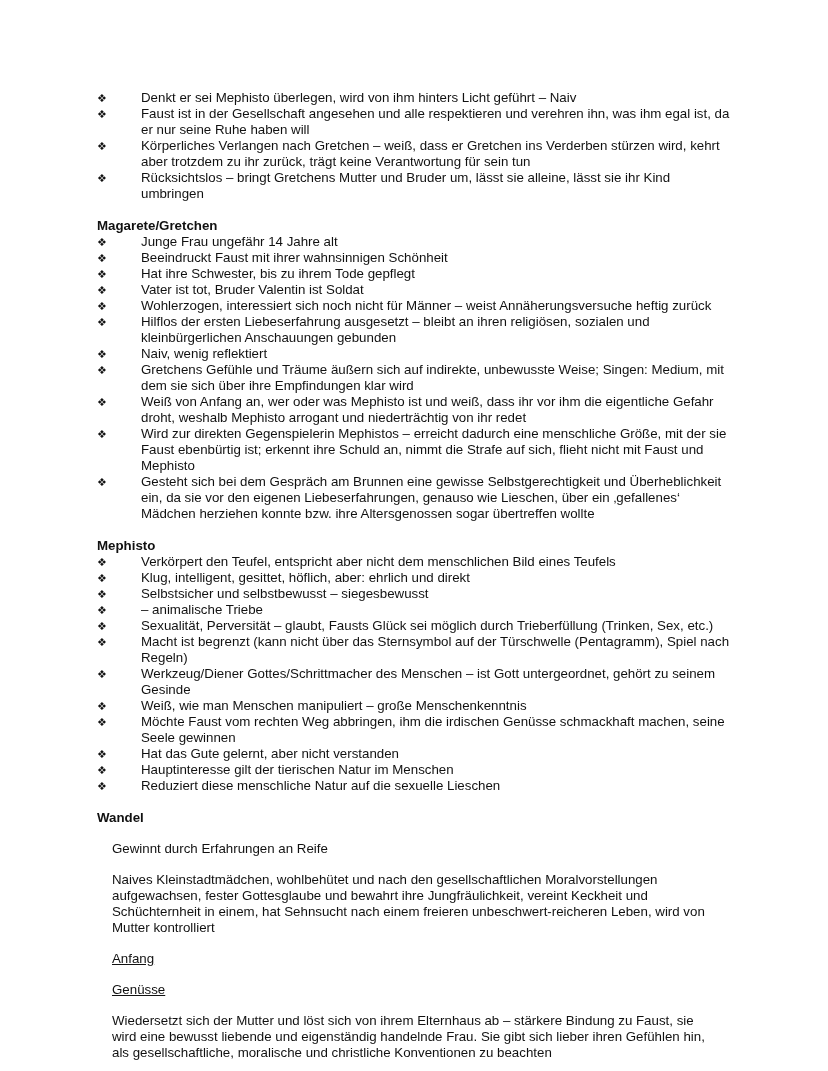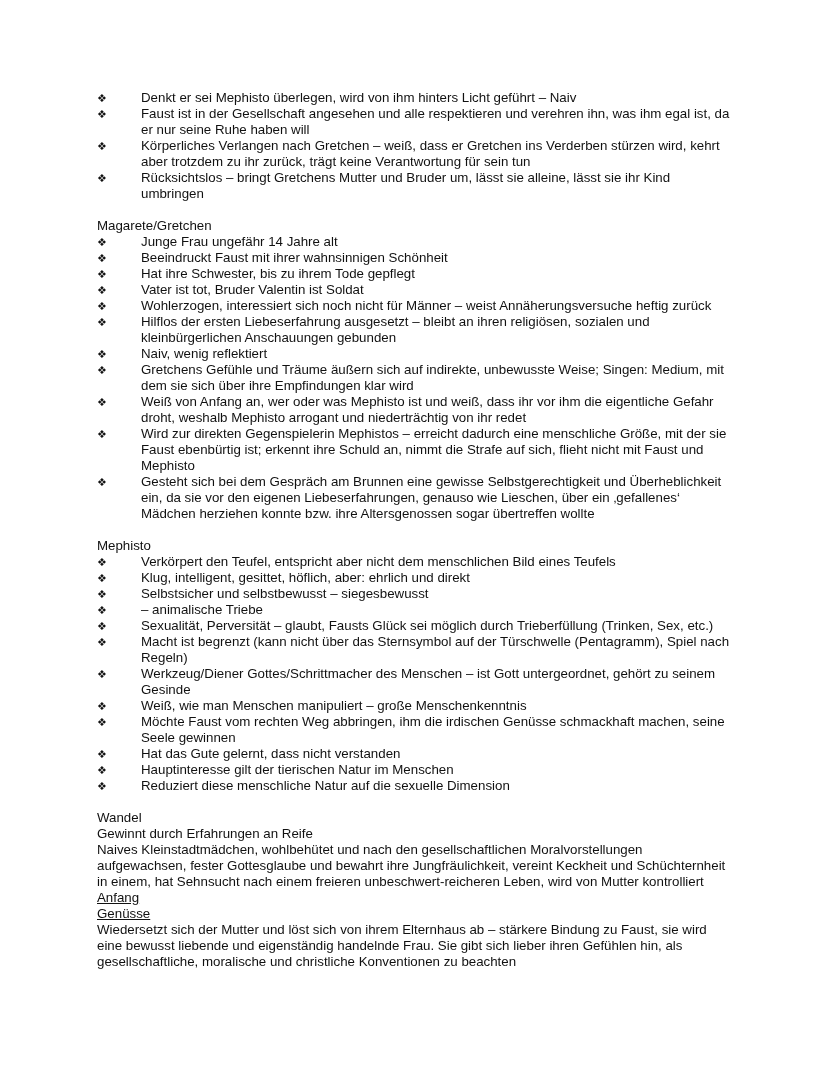--- a/index.html
+++ b/index.html
@@ -19,41 +19,41 @@
     color: #111111;
   }
   .content {
     position: absolute;
     left: 97px;
     top: 90px;
     width: 637px;
   }
   .doc-section { margin: 0; }
   .heading {
-    font-weight: normal;
+    font-weight: bold;
     margin-top: 16px;
     margin-bottom: 0;
   }
   ul.bullet-list {
     list-style: none;
     margin: 0;
     padding: 0;
   }
   li.bullet-item {
     display: flex;
     align-items: flex-start;
   }
   .bullet-glyph {
     flex: 0 0 27px;
     font-size: 11px;
     line-height: 16px;
   }
   .bullet-text { flex: 1 1 auto; margin-left: 17px; }
   p.para {
-    margin: 0;
+    margin: 15px;
     padding: 0;
   }
   p.para.underline {
     text-decoration: underline;
   }
 </style>
 </head>
 <body>
 
 <div class="page">
@@ -161,29 +161,29 @@
           <li class="bullet-item">
             <span class="bullet-glyph">❖</span>
             <span class="bullet-text">Weiß, wie man Menschen manipuliert – große Menschenkenntnis</span>
           </li>
           <li class="bullet-item">
             <span class="bullet-glyph">❖</span>
             <span class="bullet-text">Möchte Faust vom rechten Weg abbringen, ihm die irdischen Genüsse schmackhaft machen, seine Seele gewinnen</span>
           </li>
           <li class="bullet-item">
             <span class="bullet-glyph">❖</span>
-            <span class="bullet-text">Hat das Gute gelernt, dass nicht verstanden</span>
+            <span class="bullet-text">Hat das Gute gelernt, aber nicht verstanden</span>
           </li>
           <li class="bullet-item">
             <span class="bullet-glyph">❖</span>
             <span class="bullet-text">Hauptinteresse gilt der tierischen Natur im Menschen</span>
           </li>
           <li class="bullet-item">
             <span class="bullet-glyph">❖</span>
-            <span class="bullet-text">Reduziert diese menschliche Natur auf die sexuelle Dimension</span>
+            <span class="bullet-text">Reduziert diese menschliche Natur auf die sexuelle Lieschen</span>
           </li>
         </ul>
       </section>
       <section class="doc-section">
         <div class="heading">Wandel</div>
         <p class="para plain">Gewinnt durch Erfahrungen an Reife</p>
         <p class="para plain">Naives Kleinstadtmädchen, wohlbehütet und nach den gesellschaftlichen Moralvorstellungen aufgewachsen, fester Gottesglaube und bewahrt ihre Jungfräulichkeit, vereint Keckheit und Schüchternheit in einem, hat Sehnsucht nach einem freieren unbeschwert-reicheren Leben, wird von Mutter kontrolliert</p>
         <p class="para underline">Anfang</p>
         <p class="para underline">Genüsse</p>
         <p class="para plain">Wiedersetzt sich der Mutter und löst sich von ihrem Elternhaus ab – stärkere Bindung zu Faust, sie wird eine bewusst liebende und eigenständig handelnde Frau. Sie gibt sich lieber ihren Gefühlen hin, als gesellschaftliche, moralische und christliche Konventionen zu beachten</p>

